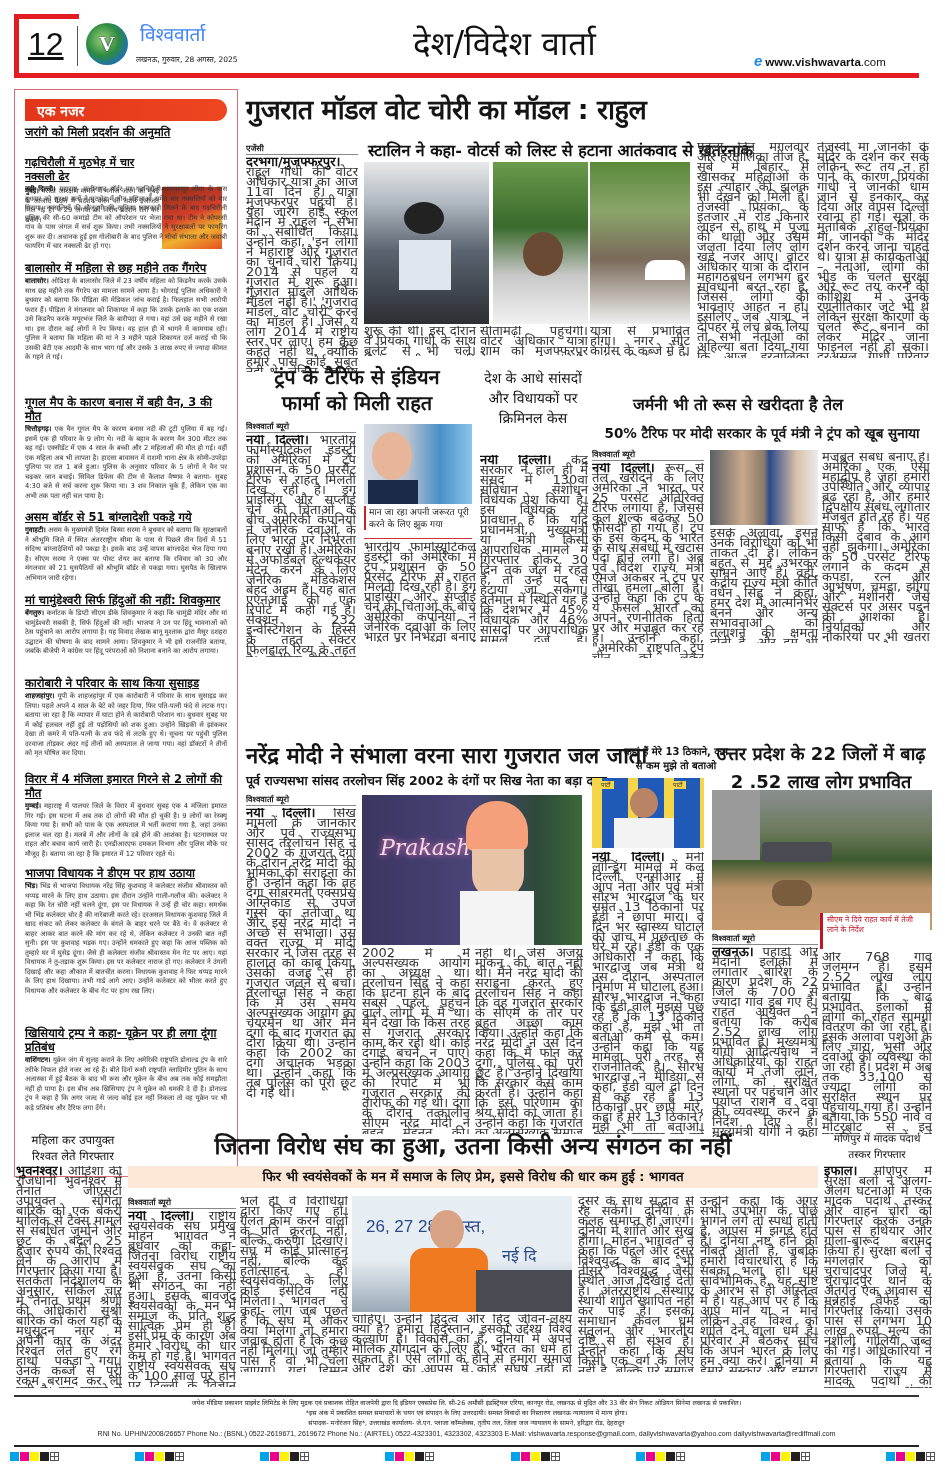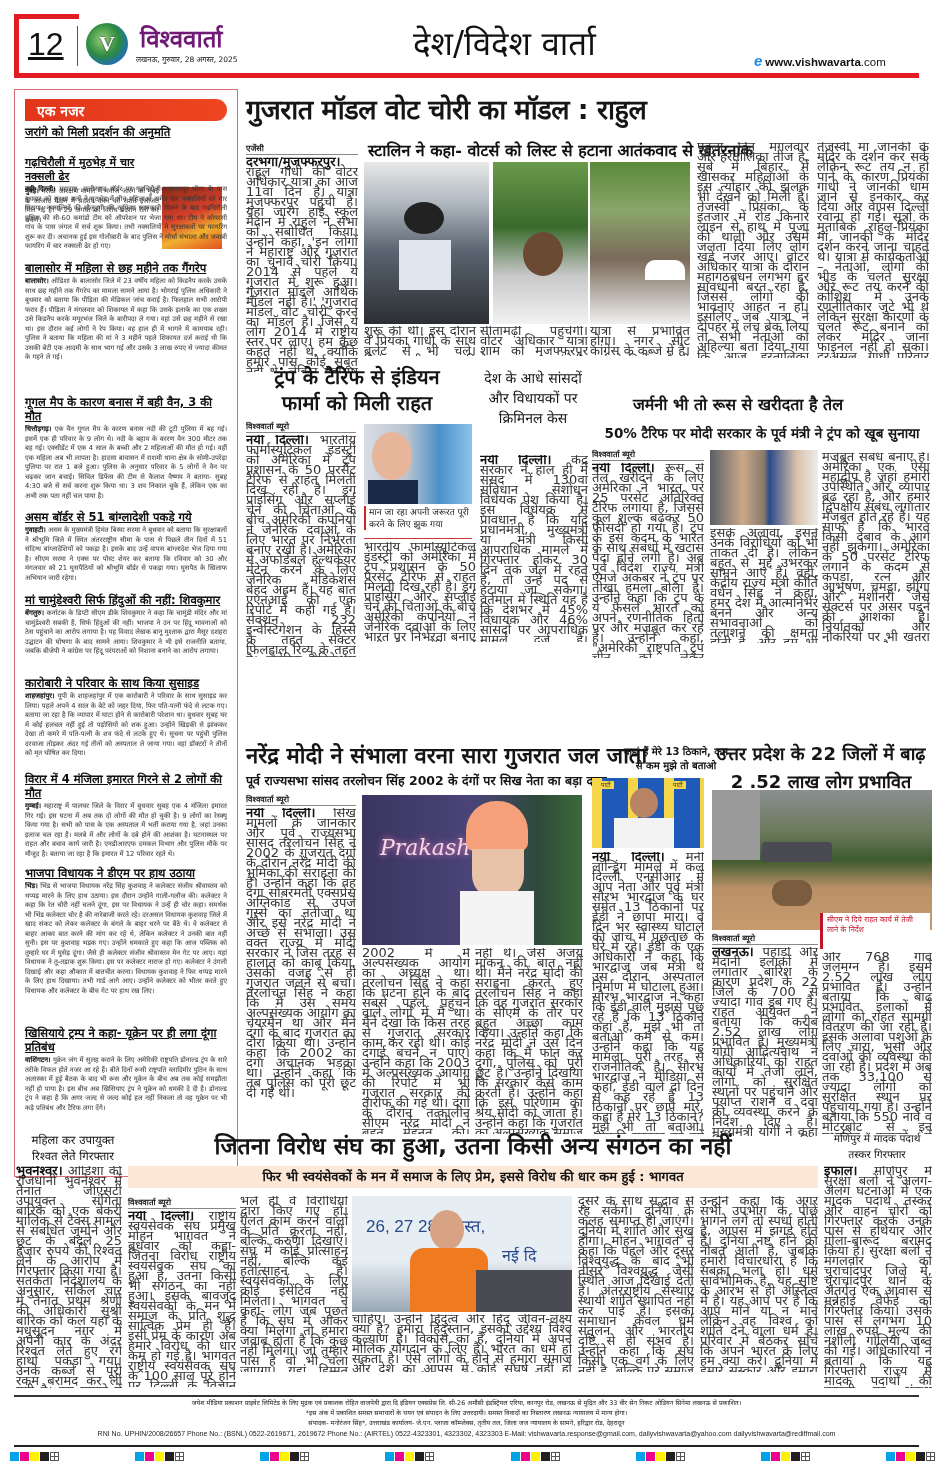--- a/index.html
+++ b/index.html
@@ -9,21 +9,21 @@
   .byline { font-size: 8px; font-weight: bold; border-bottom: 1px solid #888; padding-bottom: 1px; margin-bottom: 2px; color: #222; }
   .dateline { font-weight: bold; color: #111; }
   .photo { position: absolute; overflow: hidden; }
 
   
   #mast-red-box { left: 14px; top: 14px; width: 65px; height: 64px; border-left: 5px solid #e31b23; border-top: 5px solid #e31b23; }
   #page-num { left: 28px; top: 26px; font-size: 32px; font-family: "Liberation Sans", sans-serif; color: #111; text-decoration: underline; }
   #mast-divider { left: 77px; top: 26px; width: 1px; height: 40px; background: #555; }
   #logo { left: 86px; top: 23px; width: 42px; height: 42px; border-radius: 50%; background: radial-gradient(circle at 40% 40%, #9bd27a, #2e8b3f 45%, #1f6fb7 75%, #0e3c77); display:flex; align-items:center; justify-content:center; }
   #logo span { font-size: 22px; font-weight: bold; color: #fff; font-family: "Liberation Serif", serif; text-shadow: 0 0 2px #113; }
-  #brand-name { left: 140px; top: 21px; font-size: 24px; font-weight: bold; color: #701a75; }
+  #brand-name { left: 140px; top: 21px; font-size: 19px; font-weight: normal; color: #3b82f6; }
   #brand-date { left: 136px; top: 54px; font-size: 7.5px; color: #111; }
   #section-title { left: 413px; top: 20px; font-size: 33px; color: #111; }
   #site-url { left: 754px; top: 52px; font-size: 11.5px; font-weight: bold; color: #111; font-family: "Liberation Sans", sans-serif; }
   #site-url .ie { color: #1e88e5; font-style: italic; font-size: 15px; margin-right: 3px; }
   #site-url .com { font-weight: normal; }
   #mast-rule { left: 14px; top: 73px; width: 905px; height: 5px; background: #e31b23; }
 
   
   #ek-nazar-box { left: 14px; top: 89px; width: 224px; height: 1088px; border: 1.5px solid #d96d75; }
   #ek-nazar-banner { left: 25px; top: 99px; width: 202px; height: 22px; background: linear-gradient(to right, #e2361b, #ee4620); border-radius: 0 11px 11px 0; color: #fff; font-size: 14px; font-weight: bold; padding: 2px 0 0 12px; }

